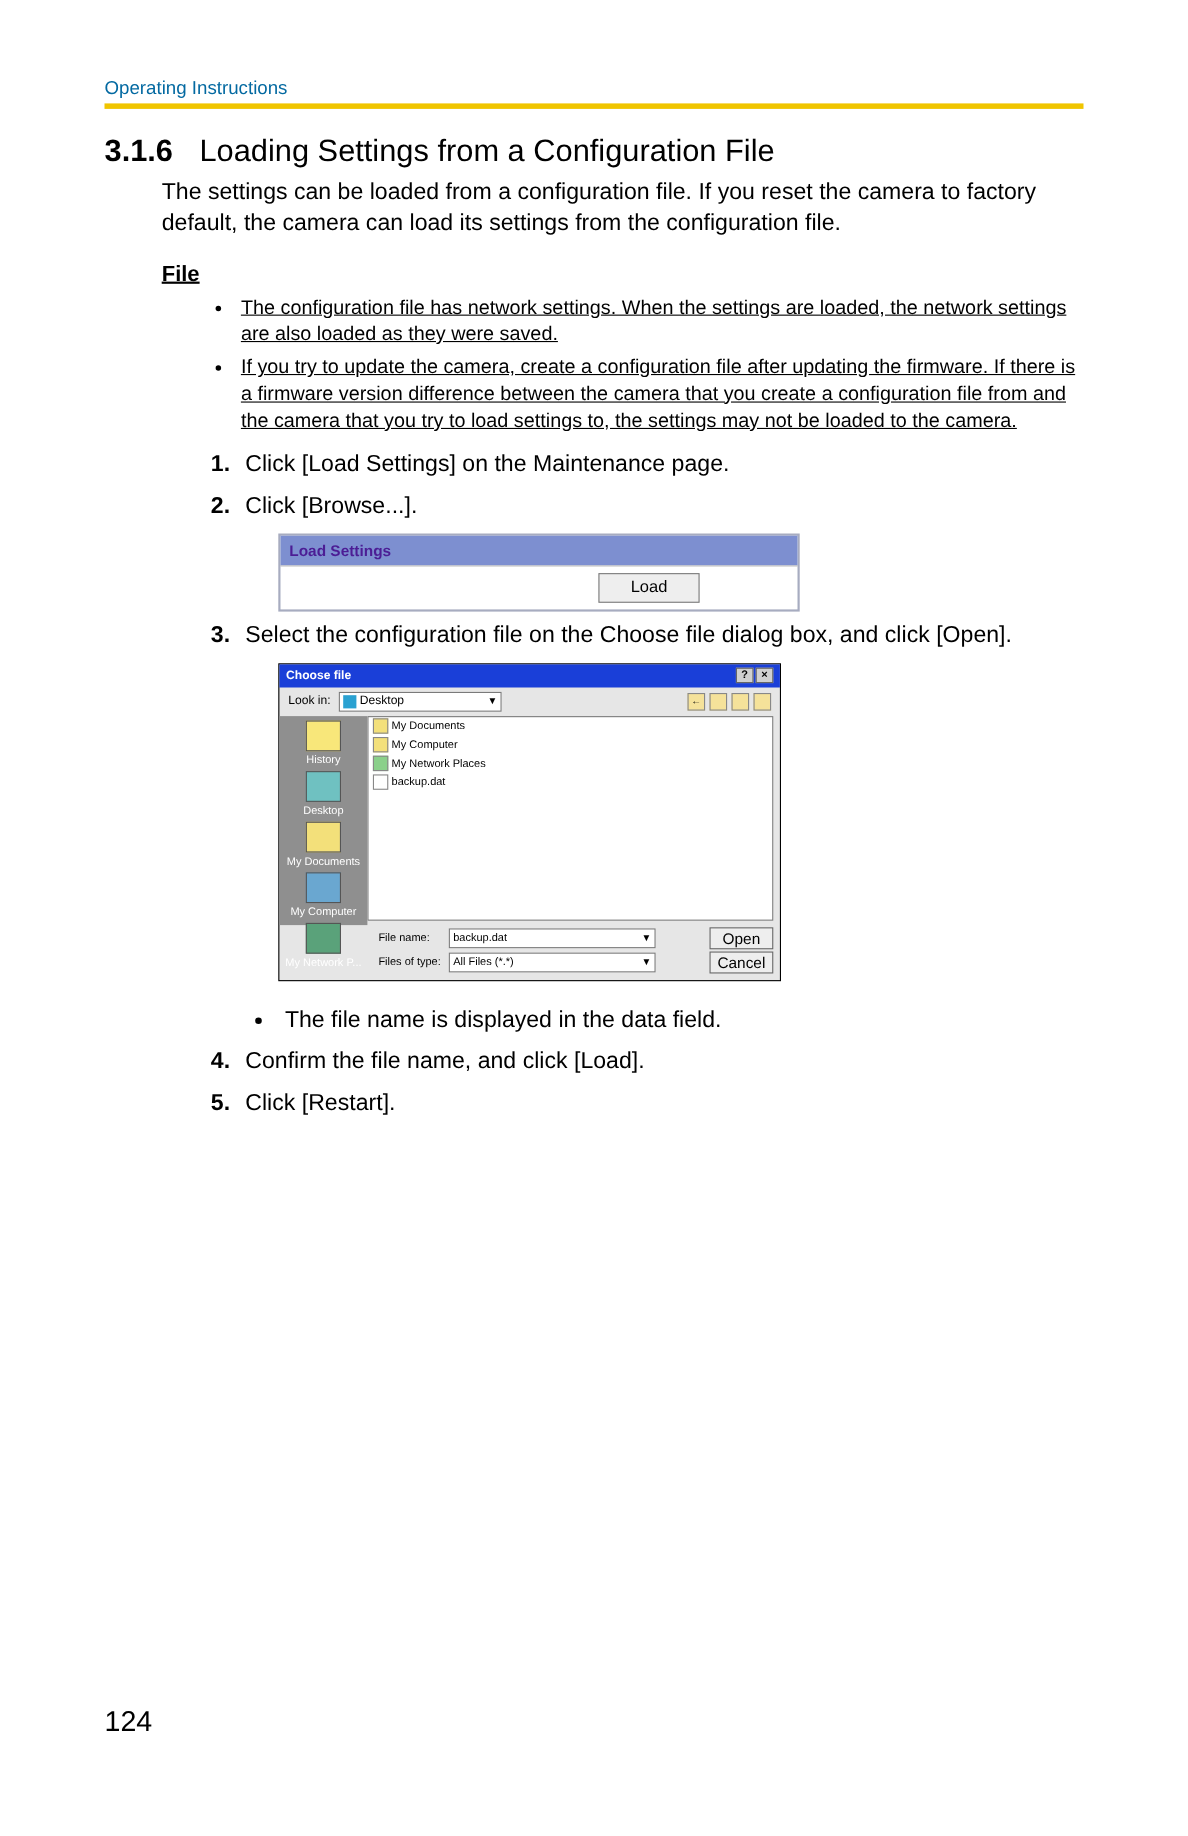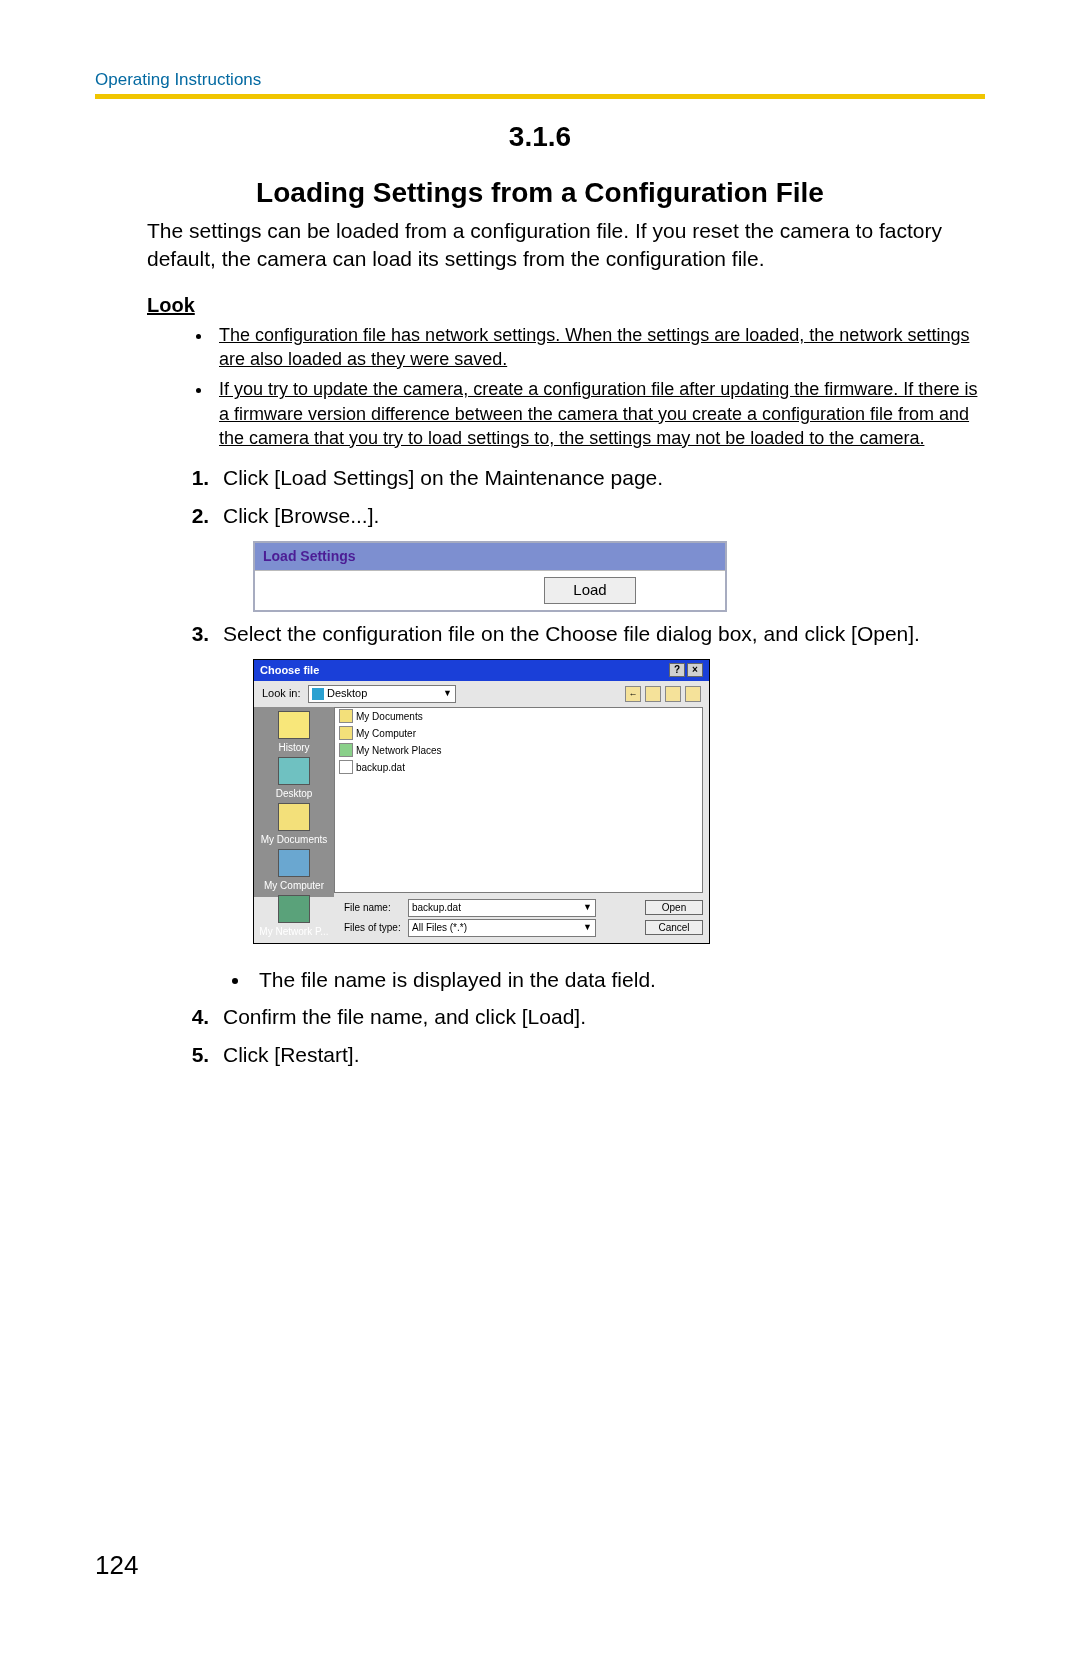--- a/index.html
+++ b/index.html
@@ -2,23 +2,23 @@
 <html><head>
 <meta charset="utf-8">
 <style>
   html,body{margin:0;padding:0;background:#fff;}
   body{width:1080px;height:1669px;position:relative;
        font-family:Arial,Helvetica,sans-serif;color:#000;}
   .page{position:absolute;left:0;top:0;right:0;bottom:0;padding:70px 95px 70px 95px;}
   .hdr-row{display:flex;flex-direction:column;gap:4px;}
   .hdr-label{font-size:17px;color:#0369a1;}
   .hdr-rule{height:5px;background:#f0c500;width:100%;}
-  .h3row{margin-top:22px;display:flex;align-items:center;gap:24px;flex-direction:column;}
+  .h3row{margin-top:22px;display:flex;align-items:flex-start;gap:24px;}
   .h3num{font-size:28px;font-weight:bold;}
-  .h3txt{font-size:28px;font-weight:bold;}
+  .h3txt{font-size:28px;font-weight:normal;}
   .intro{margin-top:8px;font-size:21px;line-height:1.35;margin-left:52px;}
   .notes-title{margin-top:20px;margin-left:52px;font-size:20px;font-weight:bold;text-decoration:underline;}
   ul.notes{margin:6px 0 0 0;padding-left:118px;font-size:18px;line-height:1.35;text-decoration:underline;}
   ul.notes li{margin-bottom:6px;padding-left:6px;}
   ol.steps{margin:12px 0 0 0;padding-left:120px;font-size:21px;line-height:1.5;}
   ol.steps li{margin-bottom:6px;padding-left:8px;}
   ol.steps li::marker{font-weight:bold;}
   ul.sub{list-style:disc;margin:4px 0 0 0;padding-left:28px;}
   .pgno{position:absolute;left:95px;bottom:88px;font-size:26px;}
 
@@ -58,39 +58,39 @@
   .dlg .list{flex:1;border:1px solid #7a7a7a;background:#fff;margin:0 6px 4px 0;overflow:hidden;}
   .dlg .list .fitem{display:flex;align-items:center;gap:3px;padding:1px 4px;font-size:10px;}
   .dlg .list .fitem .fic{width:12px;height:12px;background:#f3e07a;border:1px solid #888;}
   .dlg .list .fitem.net .fic{background:#8ad08a;}
   .dlg .list .fitem.file .fic{background:#fff;border:1px solid #888;position:relative;}
   .dlg .bottom{padding:0 6px 6px 6px;}
   .dlg .brow{display:flex;align-items:center;gap:6px;margin-top:2px;margin-left:84px;}
   .dlg .brow .blbl{width:58px;font-size:10px;}
   .dlg .brow .binput{flex:1;max-width:180px;height:16px;border:1px solid #7a7a7a;background:#fff;display:flex;align-items:center;padding:0 3px;font-size:10px;}
   .dlg .brow .binput .arr{margin-left:auto;font-size:9px;}
-  .dlg .brow button{width:58px;border:1px solid #666;background:#eee;font-size:10px;padding:1px 0;cursor:pointer;margin-left:auto;}
+  .dlg .brow button{width:58px;border:1px solid #666;background:#eee;font-size:14px;padding:1px 0;cursor:pointer;margin-left:auto;}
 </style>
 </head>
 <body>
 
 <div class="page">
   <div class="hdr-row">
     <div class="hdr-label">Operating Instructions</div>
     <div class="hdr-rule"></div>
   </div>
 
   <div class="h3row">
     <span class="h3num">3.1.6</span>
     <span class="h3txt">Loading Settings from a Configuration File</span>
   </div>
 
   <div class="intro">The settings can be loaded from a configuration file. If you reset the camera to factory default, the camera can load its settings from the configuration file.</div>
 
-  <div class="notes-title">Look</div>
+  <div class="notes-title">File</div>
   <ul class="notes">
     <li>The configuration file has network settings. When the settings are loaded, the network settings are also loaded as they were saved.</li>
     <li>If you try to update the camera, create a configuration file after updating the firmware. If there is a firmware version difference between the camera that you create a configuration file from and the camera that you try to load settings to, the settings may not be loaded to the camera.</li>
   </ul>
 
   <ol class="steps">
     <li><span>Click [Load Settings] on the Maintenance page.</span></li>
     <li><span>Click [Browse...].</span>
 
       

